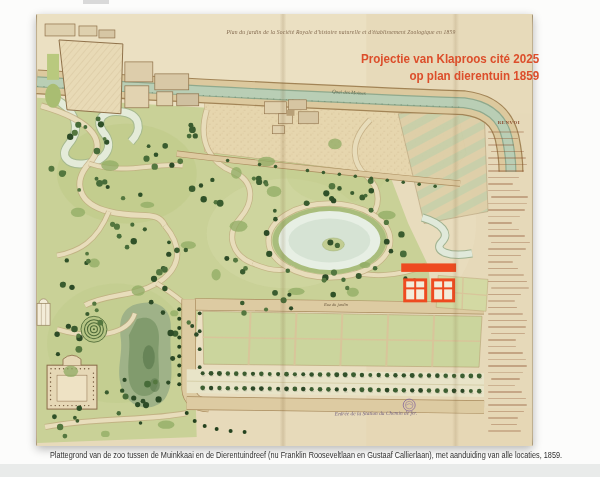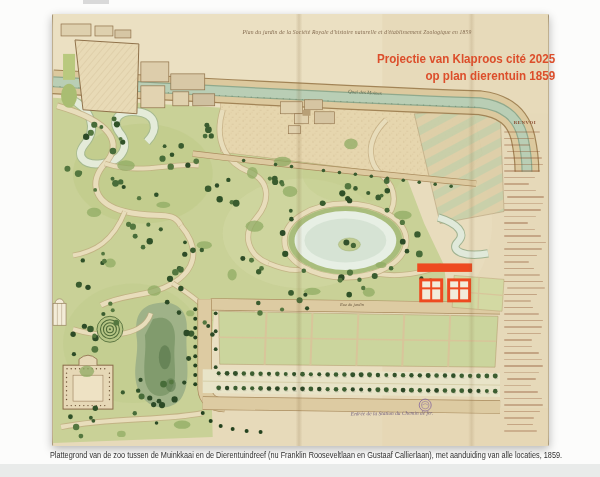--- a/index.html
+++ b/index.html
@@ -1,20 +1,20 @@
 <!DOCTYPE html>
 <html><head>
 <meta charset="utf-8">
 <style>
   html,body{margin:0;padding:0;background:#fdfdfd;}
   .page{position:relative;width:600px;height:477px;overflow:hidden;background:#fcfcfb;
         font-family:"Liberation Sans",sans-serif;}
   .top-tab{position:absolute;left:83px;top:0;width:26px;height:4px;background:#d9d9d9;}
   .bottom-strip{position:absolute;left:0;top:464px;width:600px;height:13px;background:#e9ebea;}
-  .paper{position:absolute;left:52px;top:14px;width:497px;height:432px;background:#e9dec0;
+  .paper{position:absolute;left:36px;top:14px;width:497px;height:432px;background:#e9dec0;
          border-radius:2px;
          box-shadow:0 3px 10px rgba(0,0,0,.28),
                     inset 0 10px 14px -8px rgba(101,74,38,.55),
                     inset 0 -8px 12px -8px rgba(101,74,38,.5),
                     inset 10px 0 14px -10px rgba(101,74,38,.5),
                     inset -10px 0 14px -10px rgba(101,74,38,.5);}
   .paper svg{position:absolute;left:0;top:0;width:497px;height:432px;display:block;}
   .map-title{position:absolute;left:140px;top:15px;width:330px;text-align:center;
              font-family:"Liberation Serif",serif;font-style:italic;font-size:5.6px;
              color:#7d6348;opacity:.95;letter-spacing:.2px;}

